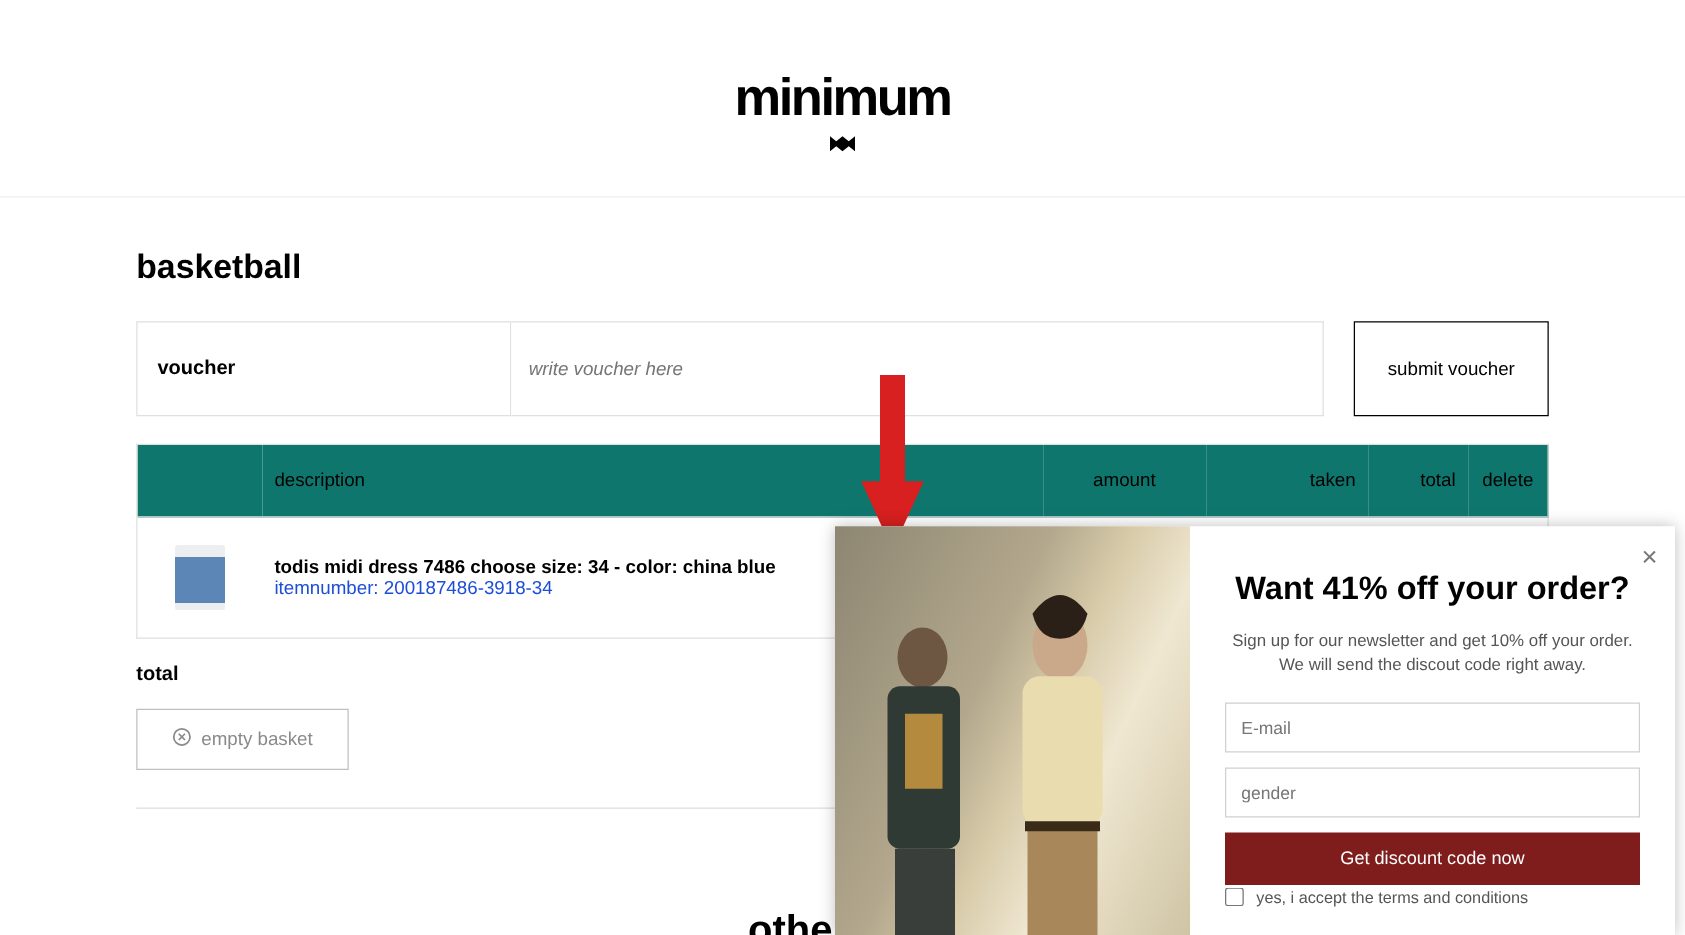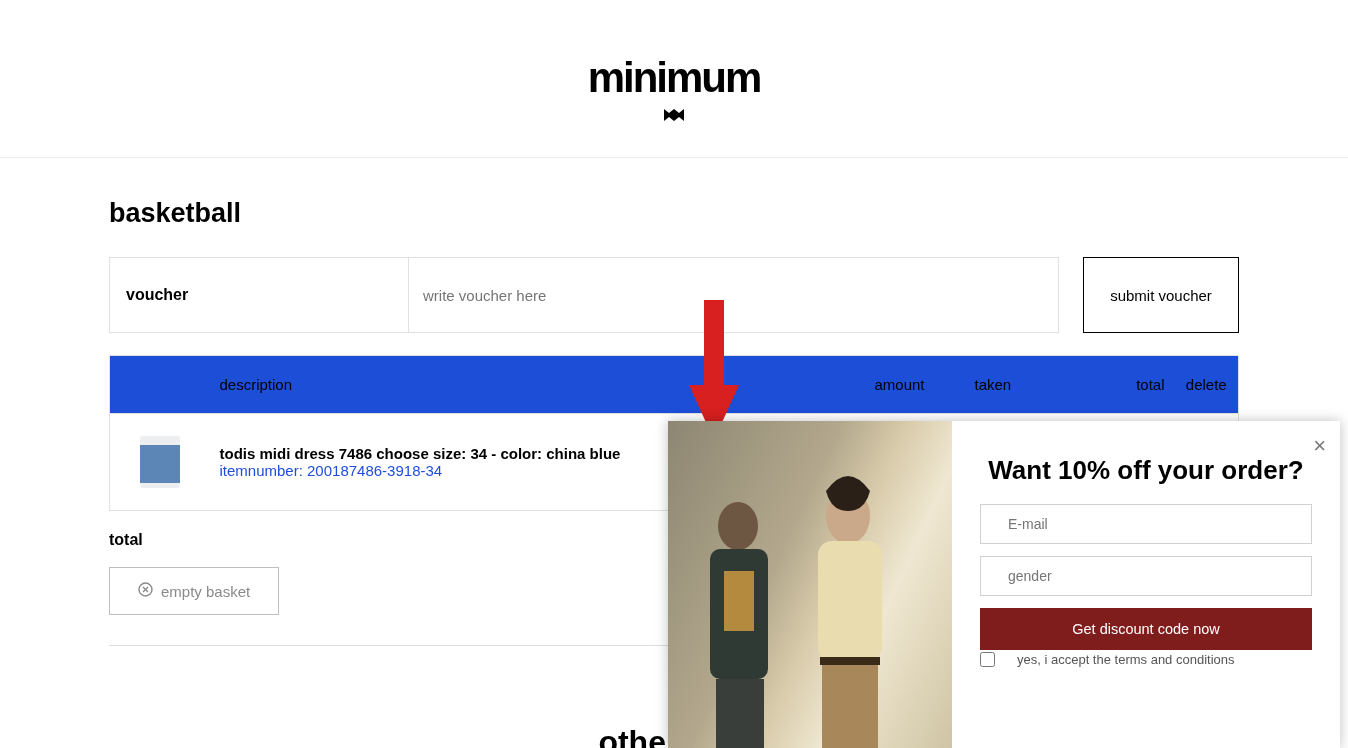--- a/index.html
+++ b/index.html
@@ -53,47 +53,48 @@
     padding: 28px 16px;
     font-size: 16px;
     font-weight: 700;
   }
   .voucher-input {
     flex: 1;
     border: 1px solid #e0e0e0;
     border-left: none;
     padding: 11px 14px;
     font-size: 15px;
+    font-style: italic;
     color: #6d28d9;
     outline: none;
   }
   .voucher-submit {
     margin-left: 24px;
     width: 156px;
     border: 1px solid #000;
     background: #fff;
     font-size: 15px;
     cursor: pointer;
   }
   .basket-table {
     width: 100%;
     border: 1px solid #e0e0e0;
     border-collapse: collapse;
   }
   .basket-thead {
-    background: #1d4ed8;
+    background: #0f766e;
   }
   .basket-thead td {
     padding: 20px 10px;
     font-size: 15px;
   }
   .col-img { width: 100px; }
   .col-desc { text-align: left; }
   .col-amount { width: 130px; text-align: center; }
-  .col-taken { width: 130px; text-align: left; padding-left: 20px; }
+  .col-taken { width: 130px; text-align: right; padding-left: 20px; }
   .col-total { width: 80px; text-align: right; }
   .col-delete { width: 64px; text-align: center; }
   .basket-row td {
     padding: 22px 10px;
     border-top: 1px solid #e0e0e0;
     vertical-align: middle;
     font-size: 15px;
   }
   .product-thumb {
     width: 40px;
@@ -198,40 +199,40 @@
   .popup-sub {
     font-size: 13.5px;
     color: #555;
     text-align: center;
     line-height: 1.4;
     margin-bottom: 20px;
   }
   .popup-input {
     width: 100%;
     border: 1px solid #d0d0d0;
-    padding: 11px 27px;
+    padding: 11px 12px;
     font-size: 14px;
     margin-bottom: 12px;
     color: #a16207;
   }
   .popup-cta {
     width: 100%;
     background: #7f1d1d;
     color: #fff;
     border: none;
     padding: 13px;
     font-size: 14.5px;
     font-weight: 400;
     cursor: pointer;
     margin-bottom: 2px;
   }
   .popup-terms {
     display: flex;
     align-items: center;
-    gap: 22px;
+    gap: 10px;
     font-size: 13px;
     color: #555;
   }
   .popup-terms input { width: 15px; height: 15px; }
 </style>
 </head>
 <body>
 
 <div class="header">
   <div class="logo-text">minimum</div>
@@ -330,21 +331,25 @@
         <ellipse cx="180" cy="95" rx="22" ry="28" fill="#c9a98a"></ellipse>
         <path d="M158 70 q22 -30 44 0 q-5 20 -22 20 q-17 0 -22 -20" fill="#2b2018"></path>
         <rect x="150" y="120" width="64" height="120" rx="14" fill="#e9dcae"></rect>
         <rect x="154" y="240" width="56" height="90" fill="#a8885a"></rect>
         <rect x="152" y="236" width="60" height="8" fill="#3a2a18"></rect>
       </g>
     </svg>
   </div>
   <div class="popup-body">
     <button class="popup-close">×</button>
-    <div class="popup-title">Want 10% off your order?</div>
+    <div class="popup-title">Want 41% off your order?</div>
+    <div class="popup-sub">
+      <span>Sign up for our newsletter and get 10% off your order.</span><br>
+      <span>We will send the discout code right away.</span>
+    </div>
     <input class="popup-input" placeholder="E-mail" style="">
     <input class="popup-input" placeholder="gender" style="">
     <button class="popup-cta">Get discount code now</button>
     <label class="popup-terms">
       <input type="checkbox" style="">
       <span>yes, i accept the  terms and conditions</span>
     </label>
   </div>
 </div>
 

